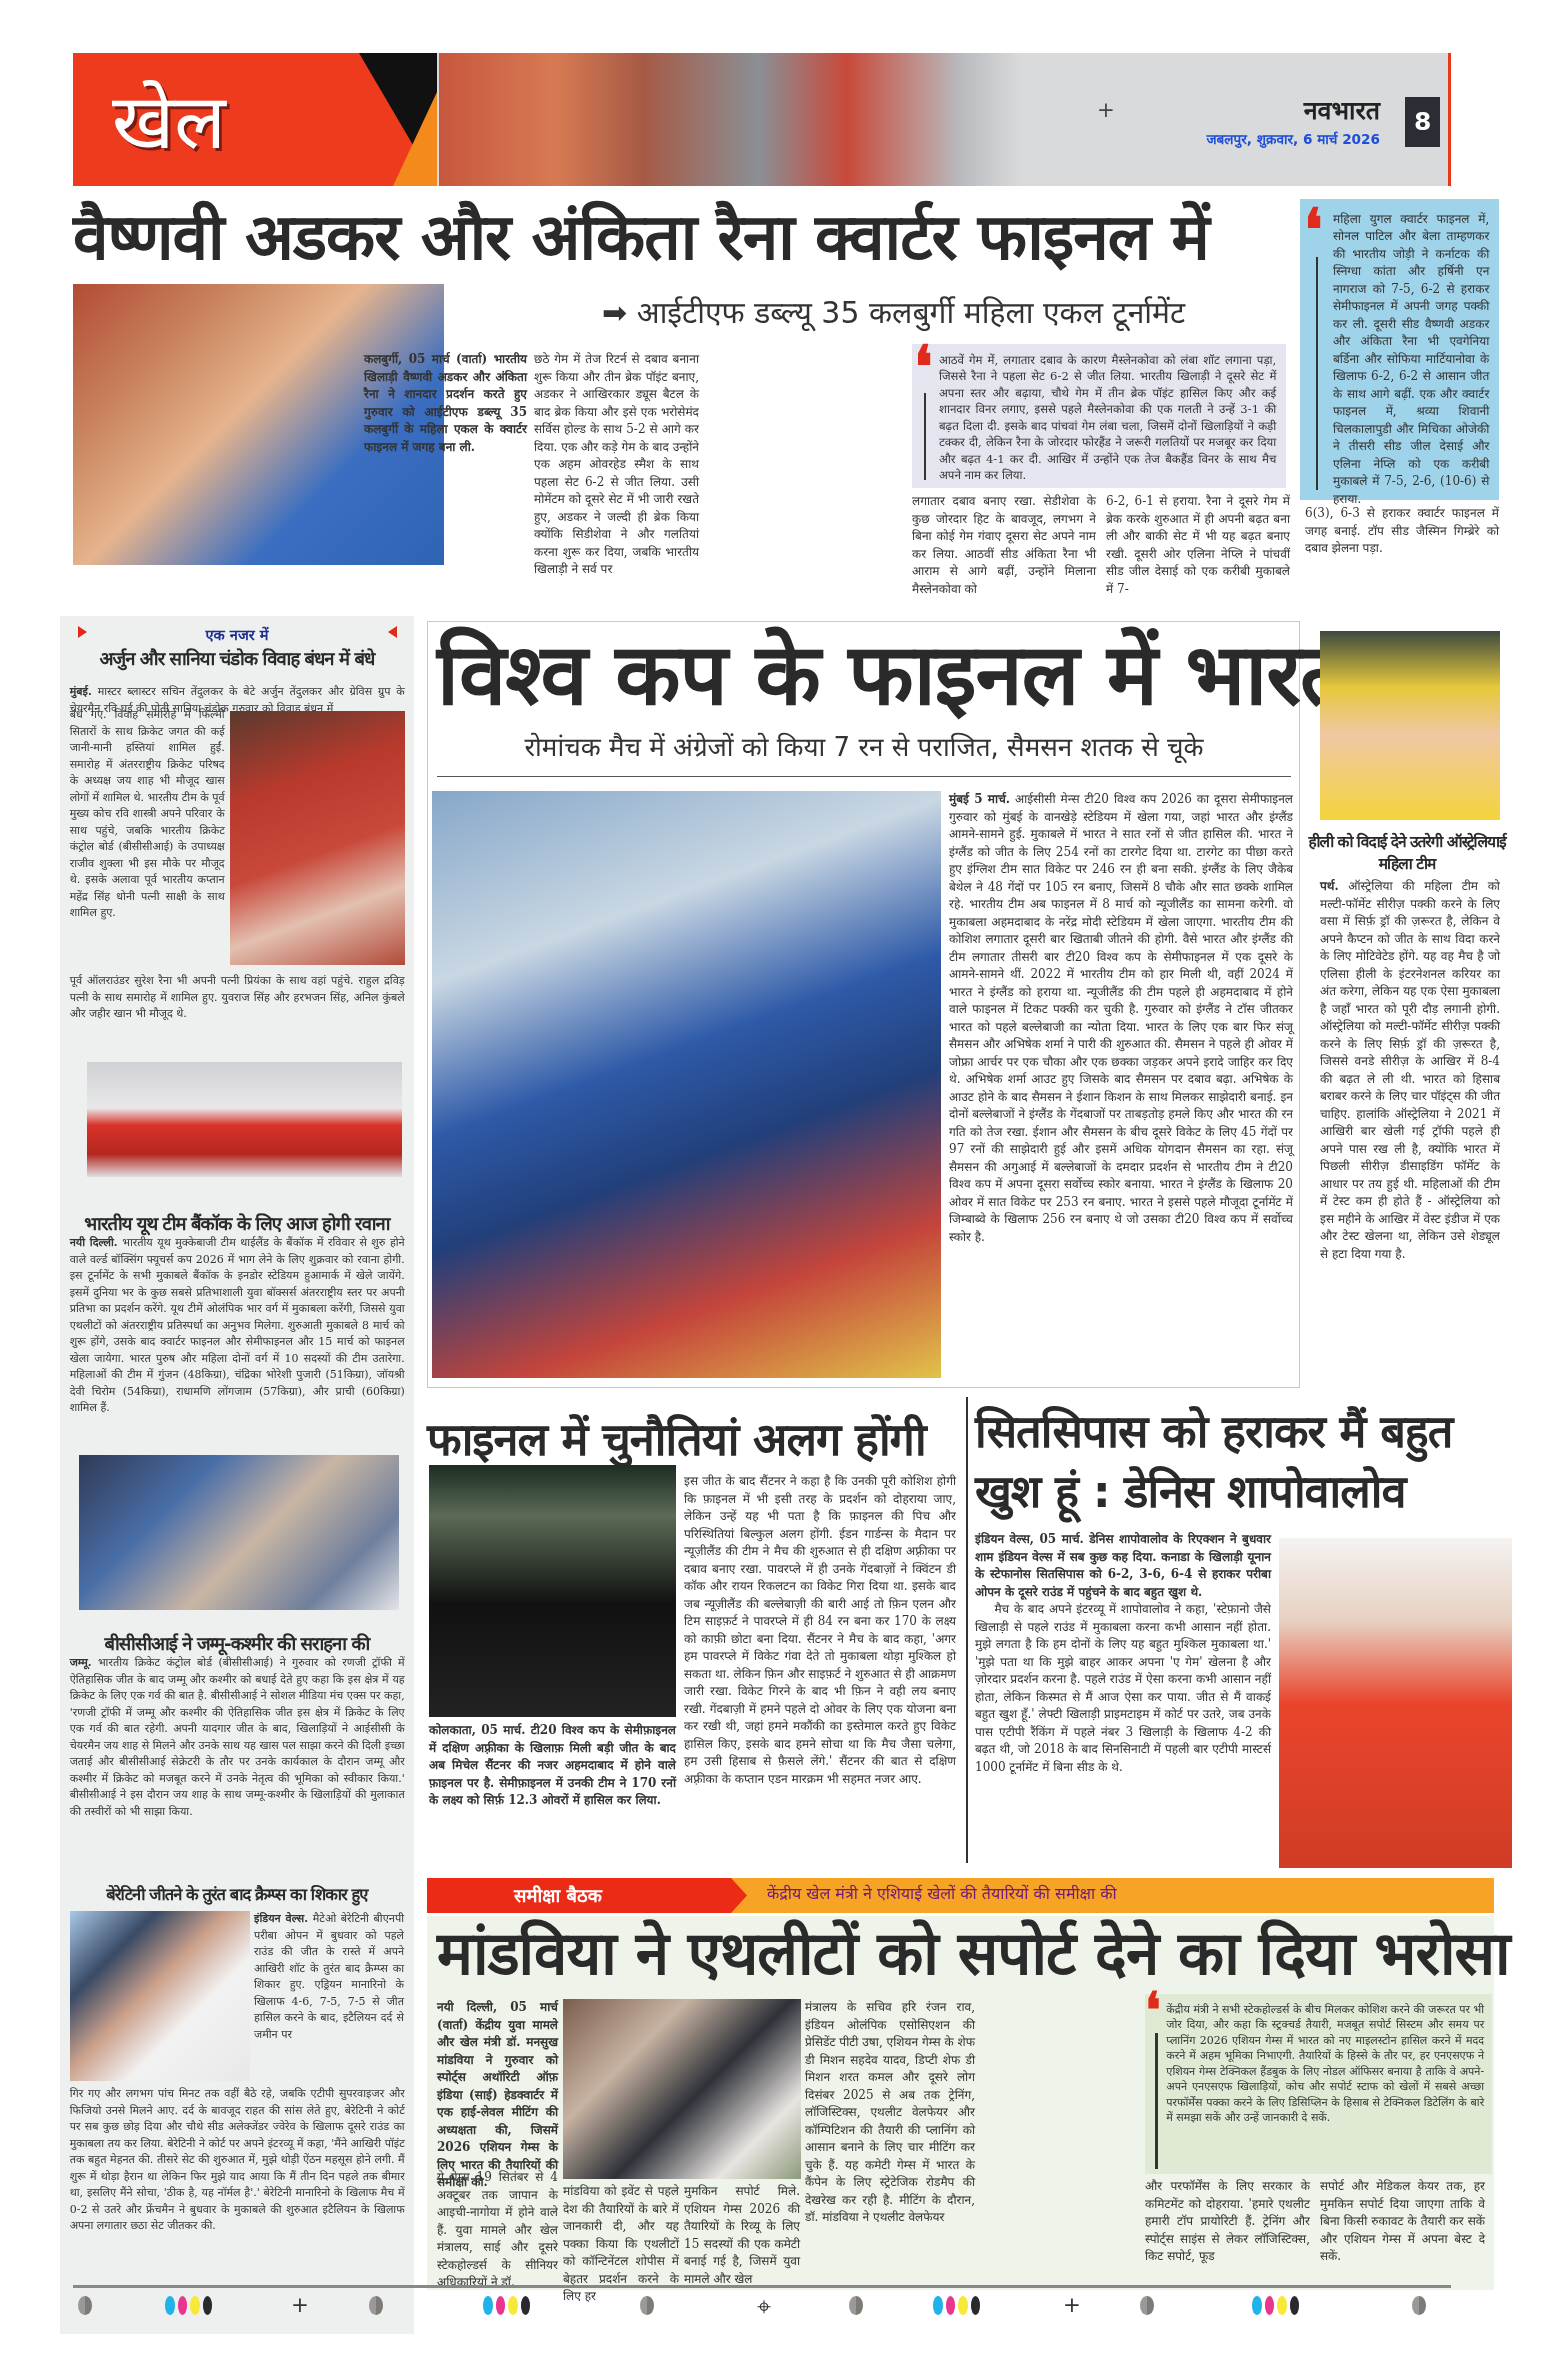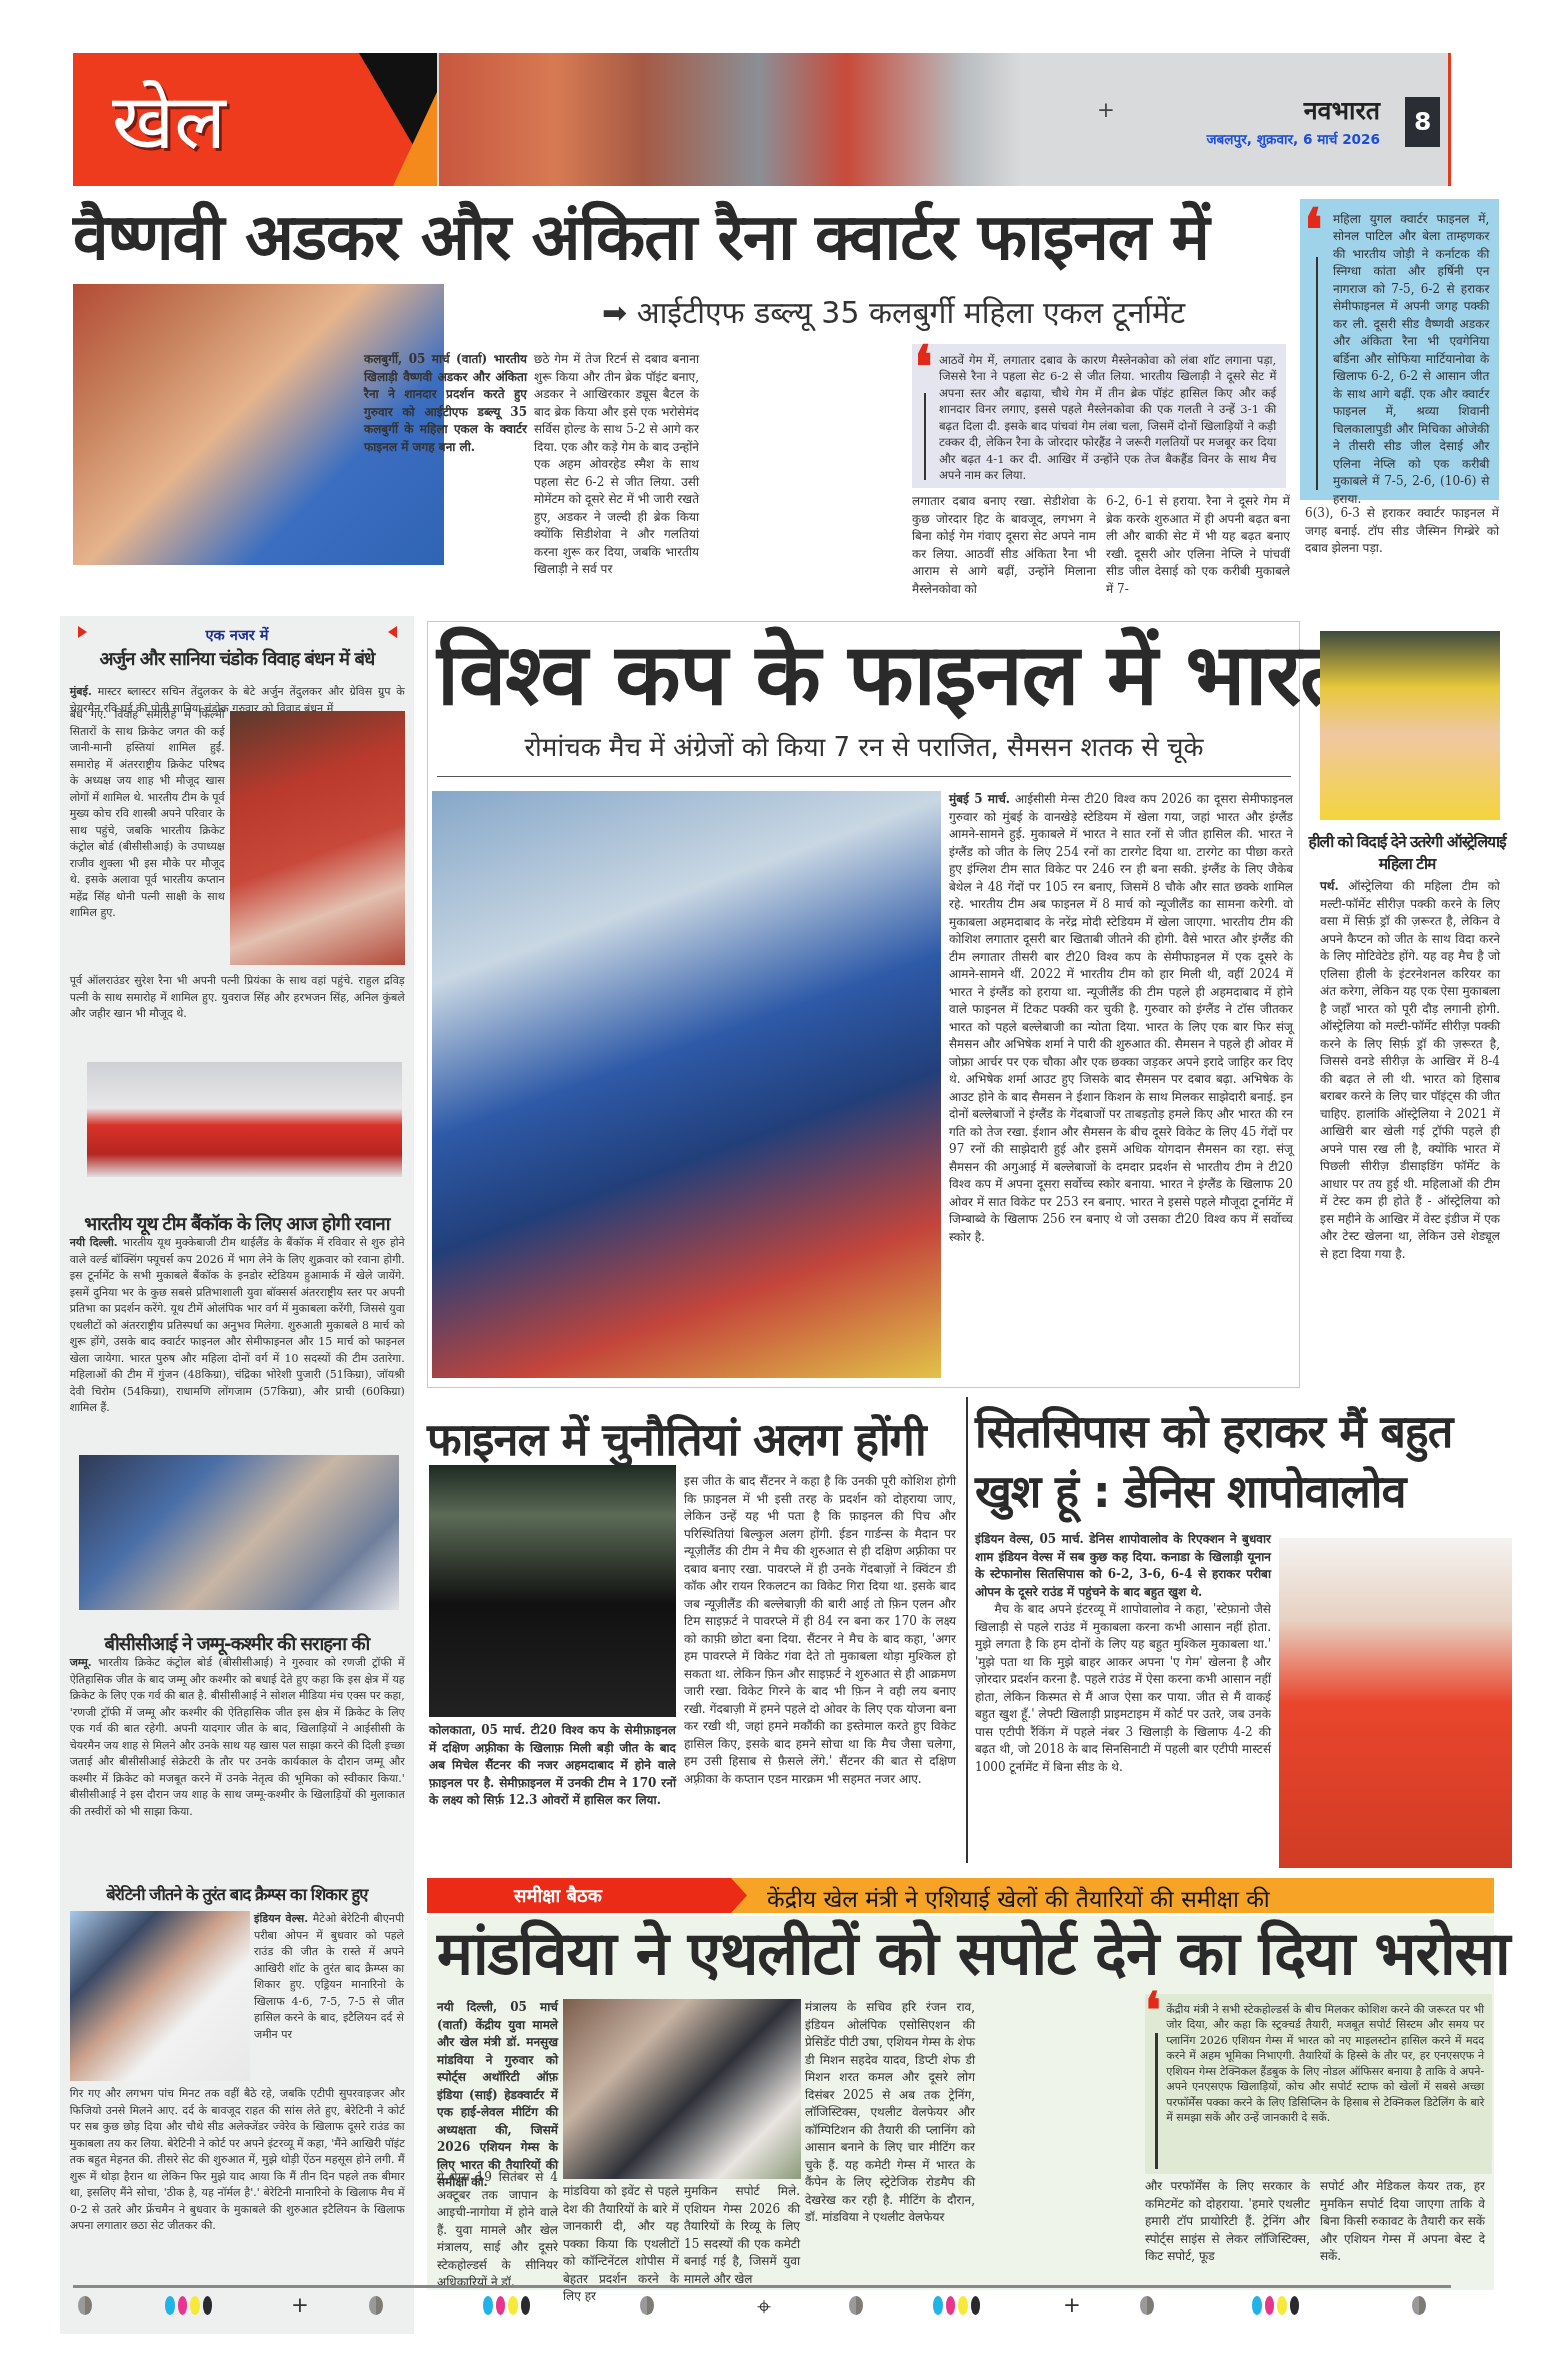--- a/index.html
+++ b/index.html
@@ -57,21 +57,21 @@
 #santner-cap{left:429px;top:1722px;width:247px;font-size:12px;line-height:17.5px}
 #santner-vrule{left:966px;top:1397px;width:1.9px;height:466px;background:#333}
 
 #shapo-head{left:975px;top:1402px;width:534px;font-size:45px;line-height:60px;text-align:left}
 #shapo-text{left:975px;top:1531px;width:296px}
 #shapo-photo{left:1279px;top:1538px;width:233px;height:330px;background:linear-gradient(180deg,#f4f2f0 0%,#e7d1c2 25%,#e9452c 50%,#d03c24 100%)}
 
 #mand-banner{left:427px;top:1878px;width:1067px;height:35px;background:#f6a326}
 #mand-red{left:0;top:0;width:320px;height:35px;background:#ec2b17;clip-path:polygon(0 0,95% 0,100% 50%,95% 100%,0 100%)}
 #mand-kicker{left:87px;top:3.9px;font-size:18.4px;font-weight:bold;color:#fff}
-#mand-deck{left:340px;top:3.9px;font-size:23px;color:#0f172a}
+#mand-deck{left:340px;top:3.9px;font-size:16px;color:#701a75}
 #mand-area{left:427px;top:1916px;width:1067px;height:374px;background:#eef4e9}
 #mand-head{left:437px;top:1916px;width:1058px;font-size:60px;line-height:74px;text-align:center;white-space:nowrap}
 #mand-col1{left:437px;top:1999px;width:121px;font-weight:bold}
 #mand-col1b{left:437px;top:2169px;width:121px}
 #mand-photo{left:563px;top:1999px;width:238px;height:180px;background:linear-gradient(135deg,#7c5d4d 0%,#c7b3a2 30%,#2e3138 55%,#e9e5e1 80%,#8c9a7a 100%)}
 #mand-col2{left:563px;top:2183px;width:116px}
 #mand-col3{left:684px;top:2183px;width:116px}
 #mand-col4{left:805px;top:1999px;width:170px}
 #mand-quote{left:1145px;top:1994px;width:347px;height:180px;background:#dfe9d4;padding:7.8px 7.8px 7.8px 21.3px;font-size:11px;line-height:15.5px}
 #mand-col5{left:1145px;top:2178px;width:165px}

